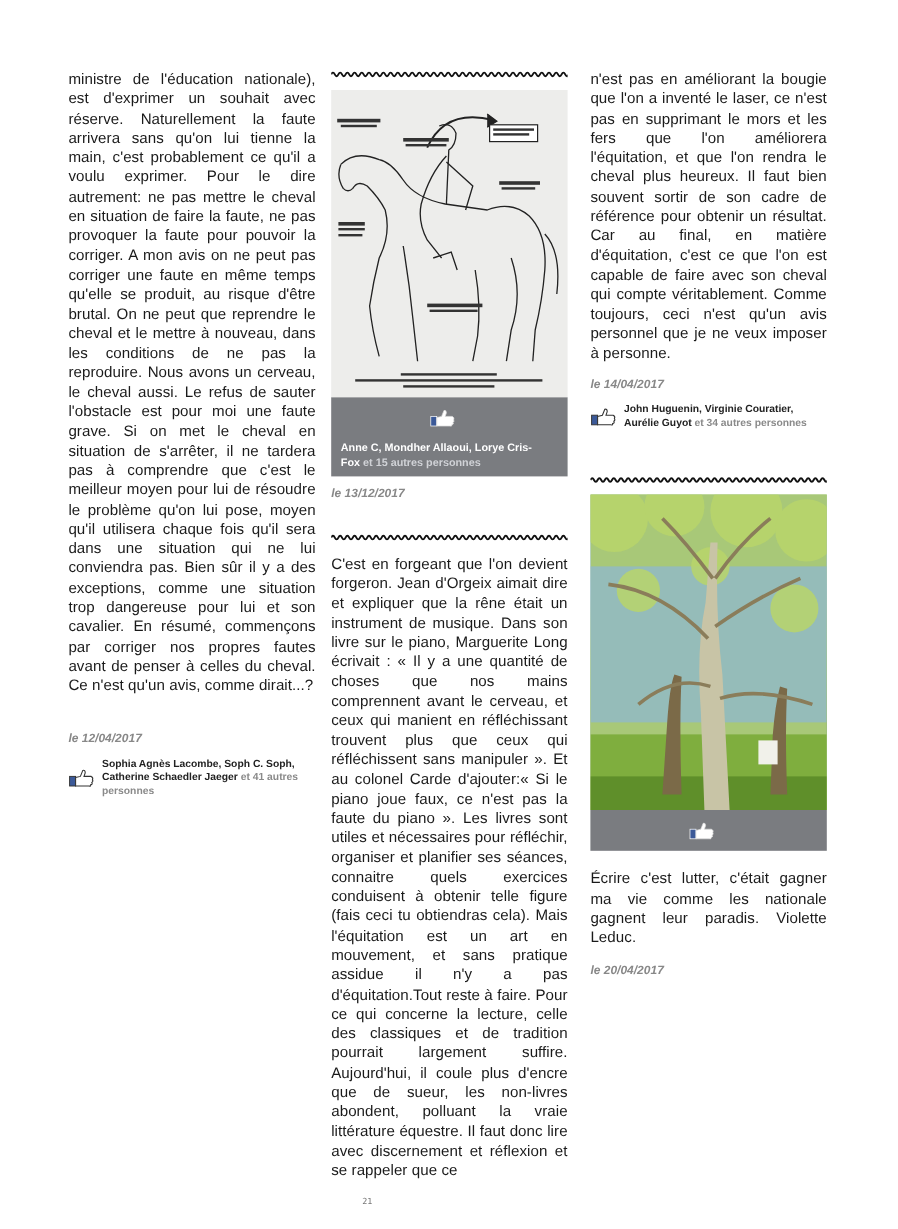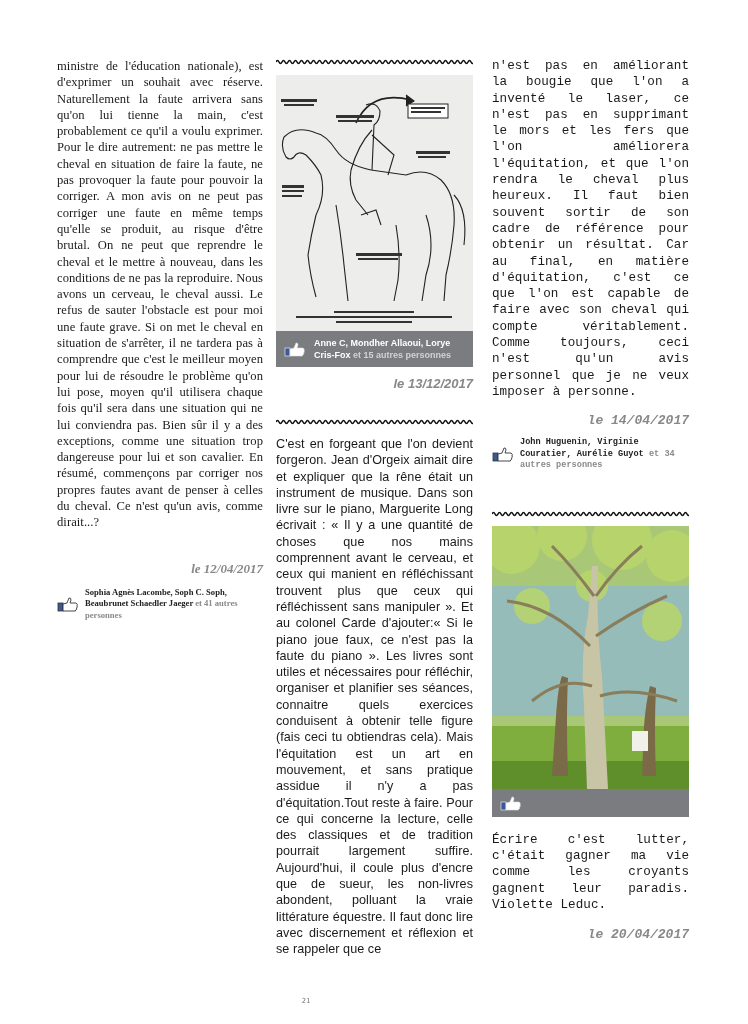--- a/index.html
+++ b/index.html
@@ -1,53 +1,53 @@
 <!DOCTYPE html>
 <html><head>
 <meta charset="utf-8">
 <style>
   html, body { margin: 0; padding: 0; background: #ffffff; }
   body { width: 748px; height: 1024px; position: relative; overflow: hidden;
          font-family: "Liberation Sans", sans-serif; color: #1a1a1a; }
   .col { position: absolute; top: 58px; }
-  .col1 { left: 57px; width: 206px; font-family: Liberation Serif, serif; }
+  .col1 { left: 57px; width: 206px; }
   .col2 { left: 276px; width: 197px; }
-  .col3 { left: 492px; width: 197px; font-family: Liberation Mono, monospace; }
+  .col3 { left: 492px; width: 197px; }
   .para { font-size: 12.6px; line-height: 16.3px; text-align: justify; margin: 0;
           letter-spacing: 0.05px; }
-  .date { font-size: 13px; font-style: italic; font-weight: bold; color: #888;
-          text-align: right; margin: 0; }
+  .date { font-size: 10px; font-style: italic; font-weight: bold; color: #888;
+          text-align: left; margin: 0; }
   .likes { display: flex; align-items: center; gap: 6px; }
   .likes .names { font-size: 8.6px; line-height: 11.5px; font-weight: bold; color: #222; }
   .likes .others { font-weight: bold; color: #8a8a8a; }
   .thumb { width: 22px; height: 16px; flex: 0 0 22px; }
   .wave { display: block; width: 100%; height: 8px; }
   .caption-bar { background: #7a7c80; display: flex; align-items: center; gap: 8px;
-                 padding: 6px 20px 6px 8px; }
+                 padding: 6px 20px 6px 8px; flex-direction: column; }
   .caption-bar .names { color: #ffffff; font-size: 9px; line-height: 12px; font-weight: bold; }
   .caption-bar .others { color: #d0d2d6; font-weight: bold; }
   .page-num { position: absolute; left: 0; width: 612px; top: 997px; text-align: center;
               font-size: 7px; color: #777; font-family: "DejaVu Sans Mono", monospace; }
   .diagram { width: 197px; height: 256px; background: #ededeb; position: relative; overflow: hidden; }
   .tree { width: 197px; height: 263px; position: relative; overflow: hidden;
           background: linear-gradient(180deg, #9cc36a 0%, #86b2d8 30%, #8db86a 55%, #7ea85a 78%, #6f9a3f 100%); }
 </style>
 </head>
 <body>
 
 <div class="col col1">
   <p class="para">ministre de l'éducation nationale), est d'exprimer un souhait avec réserve. Naturellement la faute arrivera sans qu'on lui tienne la main, c'est probablement ce qu'il a voulu exprimer. Pour le dire autrement: ne pas mettre le cheval en situation de faire la faute, ne pas provoquer la faute pour pouvoir la corriger. A mon avis on ne peut pas corriger une faute en même temps qu'elle se produit, au risque d'être brutal. On ne peut que reprendre le cheval et le mettre à nouveau, dans les conditions de ne pas la reproduire. Nous avons un cerveau, le cheval aussi. Le refus de sauter l'obstacle est pour moi une faute grave. Si on met le cheval en situation de s'arrêter, il ne tardera pas à comprendre que c'est le meilleur moyen pour lui de résoudre le problème qu'on lui pose, moyen qu'il utilisera chaque fois qu'il sera dans une situation qui ne lui conviendra pas. Bien sûr il y a des exceptions, comme une situation trop dangereuse pour lui et son cavalier. En résumé, commençons par corriger nos propres fautes avant de penser à celles du cheval. Ce n'est qu'un avis, comme dirait...?</p>
   <p class="date" style="margin-top:30px">le 12/04/2017</p>
   <div class="likes" style="margin-top:10px">
     <svg class="thumb" viewBox="0 0 22 16">
       <rect x="1" y="7" width="5" height="8" fill="#3b5998" stroke="#333" stroke-width="0.8"></rect>
       <path d="M6 8 L10 7 L12 2 Q14 1.5 14 4 L13 7 L19 7 Q21 8 20 10 Q21 11 19.5 12 Q20.5 13.5 18.5 14 Q19 15.5 17 15 L6 15 Z" fill="#fff" stroke="#333" stroke-width="0.9"></path>
     </svg>
     <div class="names">
-      <span>Sophia Agnès Lacombe, Soph C. Soph, Beaubrunet Schaedler Jaeger</span>
+      <span>Sophia Agnès Lacombe, Soph C. Soph, Catherine Schaedler Jaeger</span>
       <span class="others">et 41 autres personnes</span>
     </div>
   </div>
 </div>
 
 <div class="col col2">
   <svg class="wave" viewBox="0 0 197 8" preserveAspectRatio="none">
     <path id="wv2" fill="none" stroke="#111" stroke-width="1.6" d="M0 4 Q1.5 1 3 4 T6 4 Q7.5 1 9 4 T12 4 Q13.5 1 15 4 T18 4 Q19.5 1 21 4 T24 4 Q25.5 1 27 4 T30 4 Q31.5 1 33 4 T36 4 Q37.5 1 39 4 T42 4 Q43.5 1 45 4 T48 4 Q49.5 1 51 4 T54 4 Q55.5 1 57 4 T60 4 Q61.5 1 63 4 T66 4 Q67.5 1 69 4 T72 4 Q73.5 1 75 4 T78 4 Q79.5 1 81 4 T84 4 Q85.5 1 87 4 T90 4 Q91.5 1 93 4 T96 4 Q97.5 1 99 4 T102 4 Q103.5 1 105 4 T108 4 Q109.5 1 111 4 T114 4 Q115.5 1 117 4 T120 4 Q121.5 1 123 4 T126 4 Q127.5 1 129 4 T132 4 Q133.5 1 135 4 T138 4 Q139.5 1 141 4 T144 4 Q145.5 1 147 4 T150 4 Q151.5 1 153 4 T156 4 Q157.5 1 159 4 T162 4 Q163.5 1 165 4 T168 4 Q169.5 1 171 4 T174 4 Q175.5 1 177 4 T180 4 Q181.5 1 183 4 T186 4 Q187.5 1 189 4 T192 4 Q193.5 1 195 4 T198 4"></path>
   </svg>
   <div style="margin-top:9px">
@@ -157,17 +157,17 @@
         <rect x="140" y="205" width="16" height="20" fill="#f1f1ea"></rect>
       </svg>
     </div>
     <div class="caption-bar">
       <svg class="thumb" viewBox="0 0 22 16">
         <rect x="1" y="7" width="5" height="8" fill="#3b5998" stroke="#fff" stroke-width="0.6"></rect>
         <path d="M6 8 L10 7 L12 2 Q14 1.5 14 4 L13 7 L19 7 Q21 8 20 10 Q21 11 19.5 12 Q20.5 13.5 18.5 14 Q19 15.5 17 15 L6 15 Z" fill="#fff" stroke="#ddd" stroke-width="0.6"></path>
       </svg>
     </div>
   </div>
-  <p class="para" style="margin-top:15px">Écrire c'est lutter, c'était gagner ma vie comme les croyants gagnent leur paradis. Violette Leduc.</p>
+  <p class="para" style="margin-top:15px">Écrire c'est lutter, c'était gagner ma vie comme les nationale gagnent leur paradis. Violette Leduc.</p>
   <p class="date" style="margin-top:14px">le 20/04/2017</p>
 </div>
 
 <div class="page-num">21</div>
 
 </body></html>

